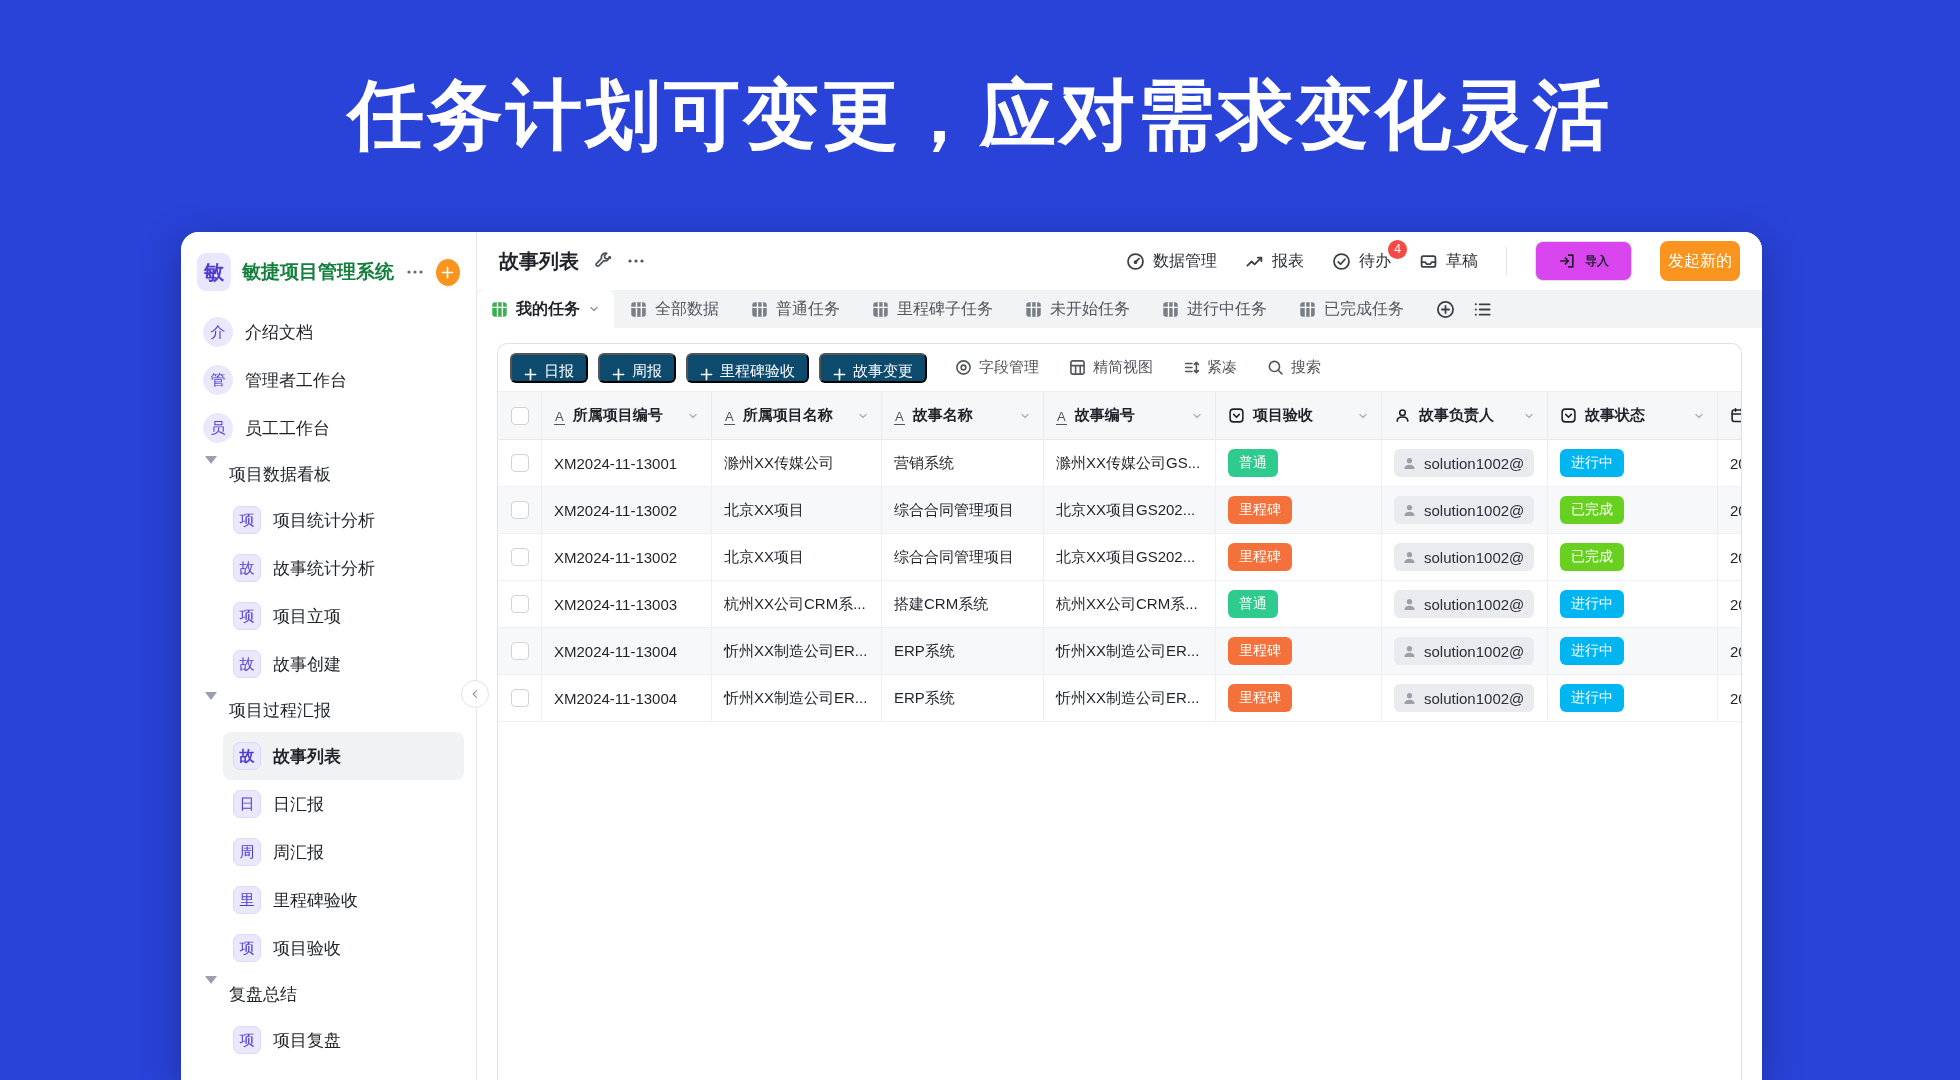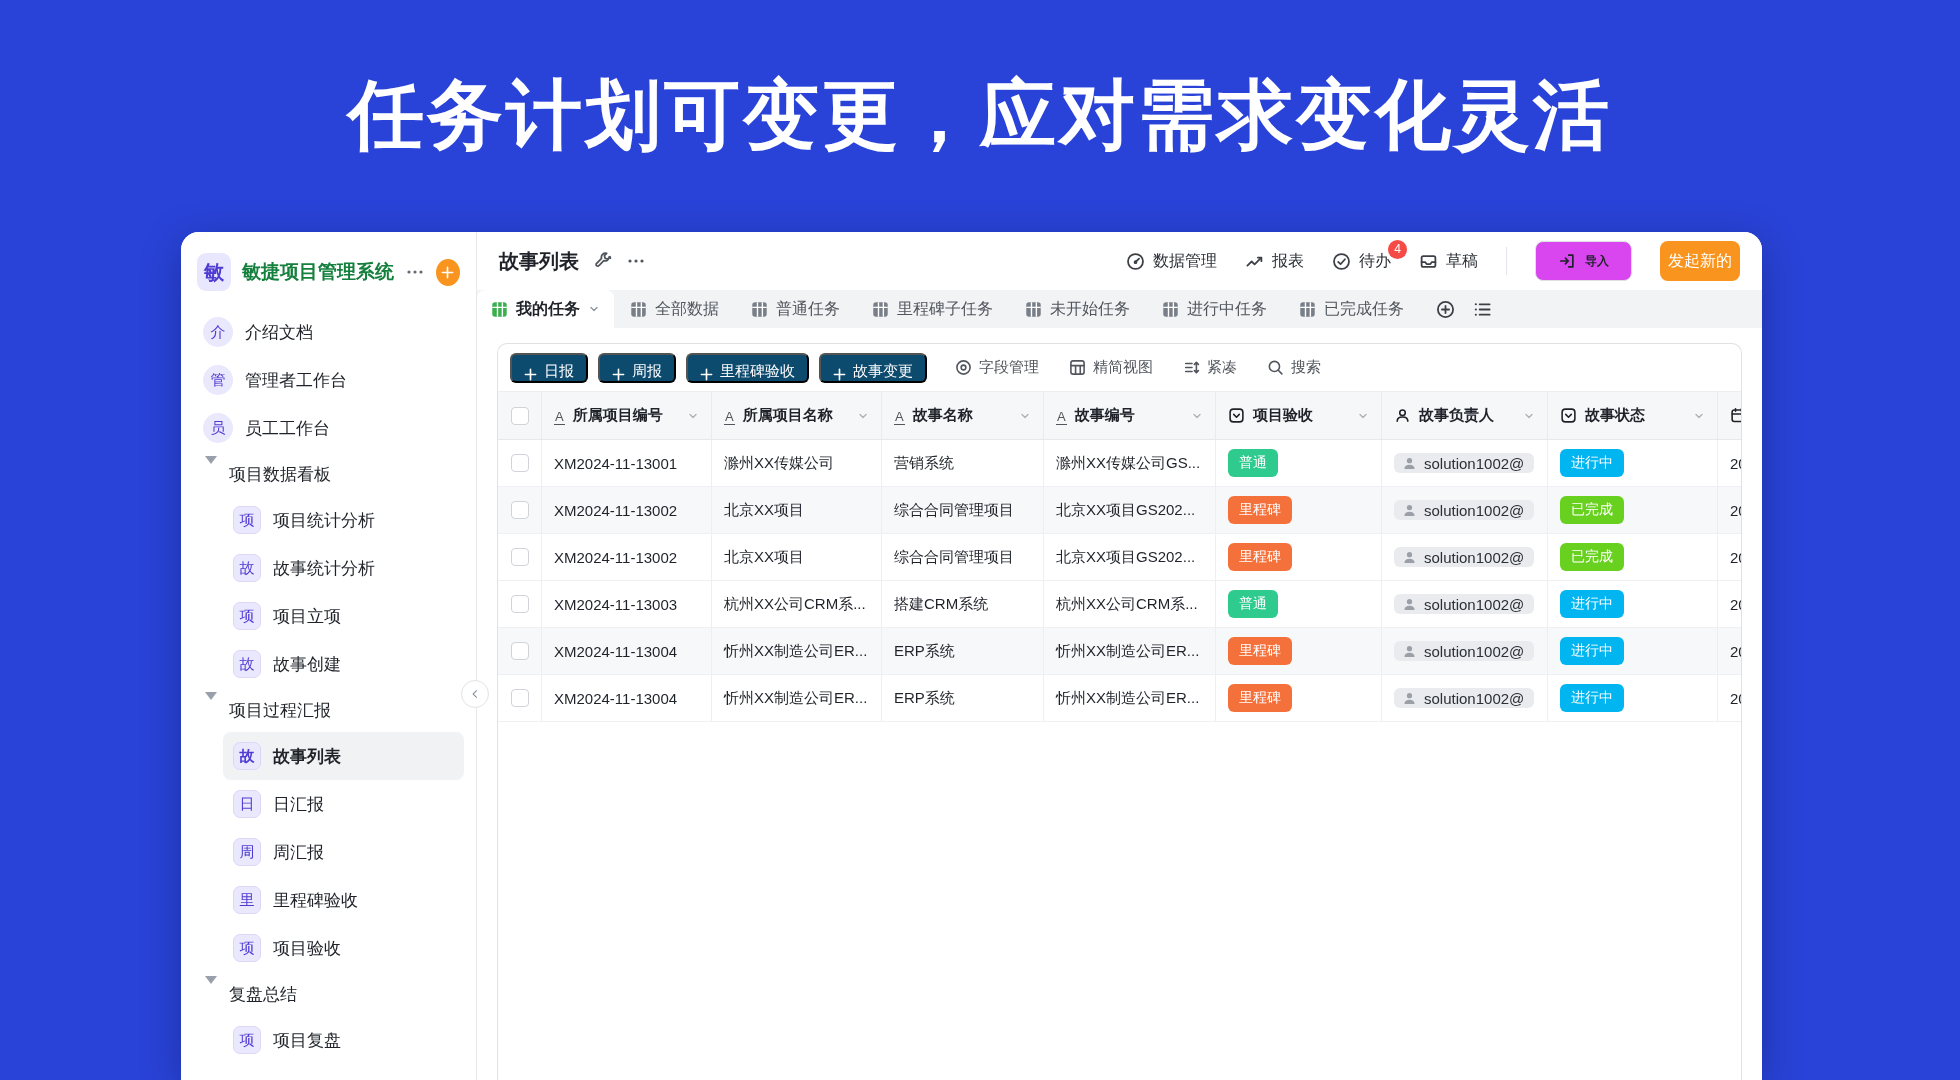--- a/index.html
+++ b/index.html
@@ -81,21 +81,21 @@
     color:#1f2329;border-right:1px solid #e9ebef;white-space:nowrap;overflow:hidden;flex:none;}
   .th .chev{margin-left:auto;color:#aeb3ba;display:flex;flex:none;}
   .a-ic{font-size:13px;color:#51565d;border-bottom:1.5px solid #51565d;line-height:13px;padding:0 1px;font-weight:400;}
   .trow{display:flex;height:46px;border-bottom:1px solid #eef0f3;align-items:center;flex:none;background:#fff;}
   .trow.shaded{background:#f7f8fa;}
   .td{display:flex;align-items:center;padding:0 12px;box-sizing:border-box;font-size:15px;color:#1f2329;
     border-right:1px solid #edeff2;height:100%;white-space:nowrap;overflow:hidden;flex:none;}
   .cb{width:18px;height:18px;border:1.5px solid #d0d3d8;border-radius:4px;background:#fff;box-sizing:border-box;cursor:pointer;flex:none;}
   .th.c-col,.td.c-col{justify-content:center;padding:0;}
   .tag{height:28px;padding:0 11px;border-radius:6px;color:#fff;font-size:14px;display:flex;align-items:center;flex:none;}
-  .owner{height:20px;max-width:100%;padding:0 10px 0 8px;border-radius:6px;background:#e9ebee;color:#2b2f36;
+  .owner{height:28px;max-width:100%;padding:0 10px 0 8px;border-radius:6px;background:#e9ebee;color:#2b2f36;
     font-size:15px;display:flex;align-items:center;gap:7px;overflow:hidden;}
   .owner .icn{color:#9ba0a8;display:flex;flex:none;}
   .tbl-empty{flex:1;background:#fff;}
   svg{display:block;}
 </style>
 </head>
 <body>
 
 <div class="banner">
   <h1>任务计划可变更，应对需求变化灵活</h1>

